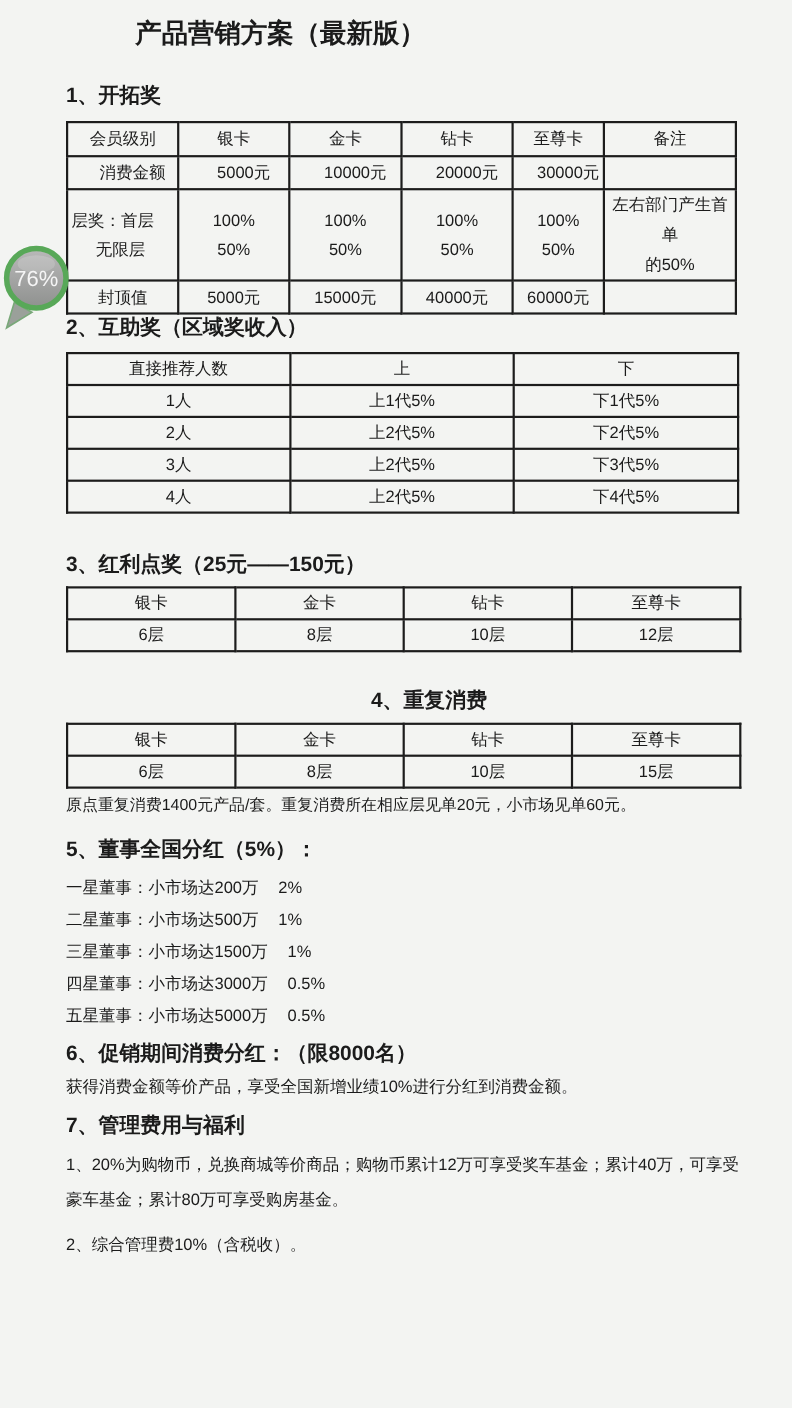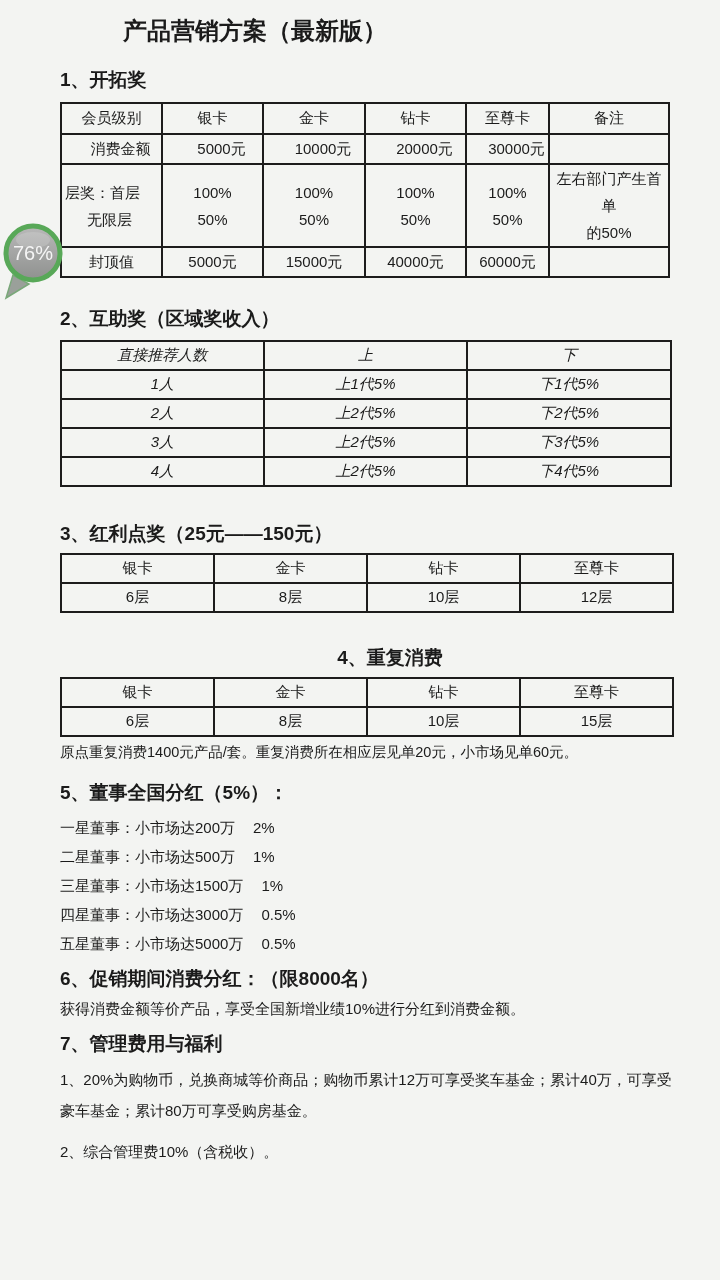--- a/index.html
+++ b/index.html
@@ -17,22 +17,22 @@
     font-size:24px;
     font-weight:bold;
     line-height:24px;
   }
   .sec-heading{
     margin:0 0 0 60px;
     font-size:19px;
     font-weight:bold;
     line-height:25px;
   }
-  #h1{margin-top:24px;}
-  #h2{margin-top:28px;}
+  #h1{margin-top:32px;}
+  #h2{}
   #h3{margin-top:34px;}
   #h4{margin-top:32px;text-align:center;}
   #h5{margin-top:18px;}
   #h6{margin-top:8px;}
   #h7{margin-top:12px;}
   table.t{
     border-collapse:collapse;
     table-layout:fixed;
     margin-left:60px;
     background:transparent;
@@ -48,21 +48,21 @@
   .t1{margin-top:10px;width:596px;}
   .t1 tr.r0 td{height:29px;}
   .t1 tr.r1 td{height:28px;padding-left:20px;}
   .t1 tr.r2 td{height:55px;}
   .t1 tr.r3 td{height:53px;}
   .t1 tr.r4 td{height:28px;}
   .t1 .two-line div{line-height:27px;}
   .cell-layer-label{text-align:left !important;padding-left:3px !important;}
   .cell-layer-label .l2{padding-left:22px;}
   .t2{margin-top:9px;width:612px;}
-  .t2 td{height:27px;font-style:italic;}
+  .t2 td{height:27px;}
   .t3,.t4{width:612px;}
   .t3{margin-top:7px;}
   .t4{margin-top:7px;}
   .t3 td,.t4 td{height:27px;}
   .note-line{
     margin:6px 0 0 60px;
     font-size:14.5px;
     line-height:19px;
   }
   .director-list{margin:8px 0 0 60px;}

